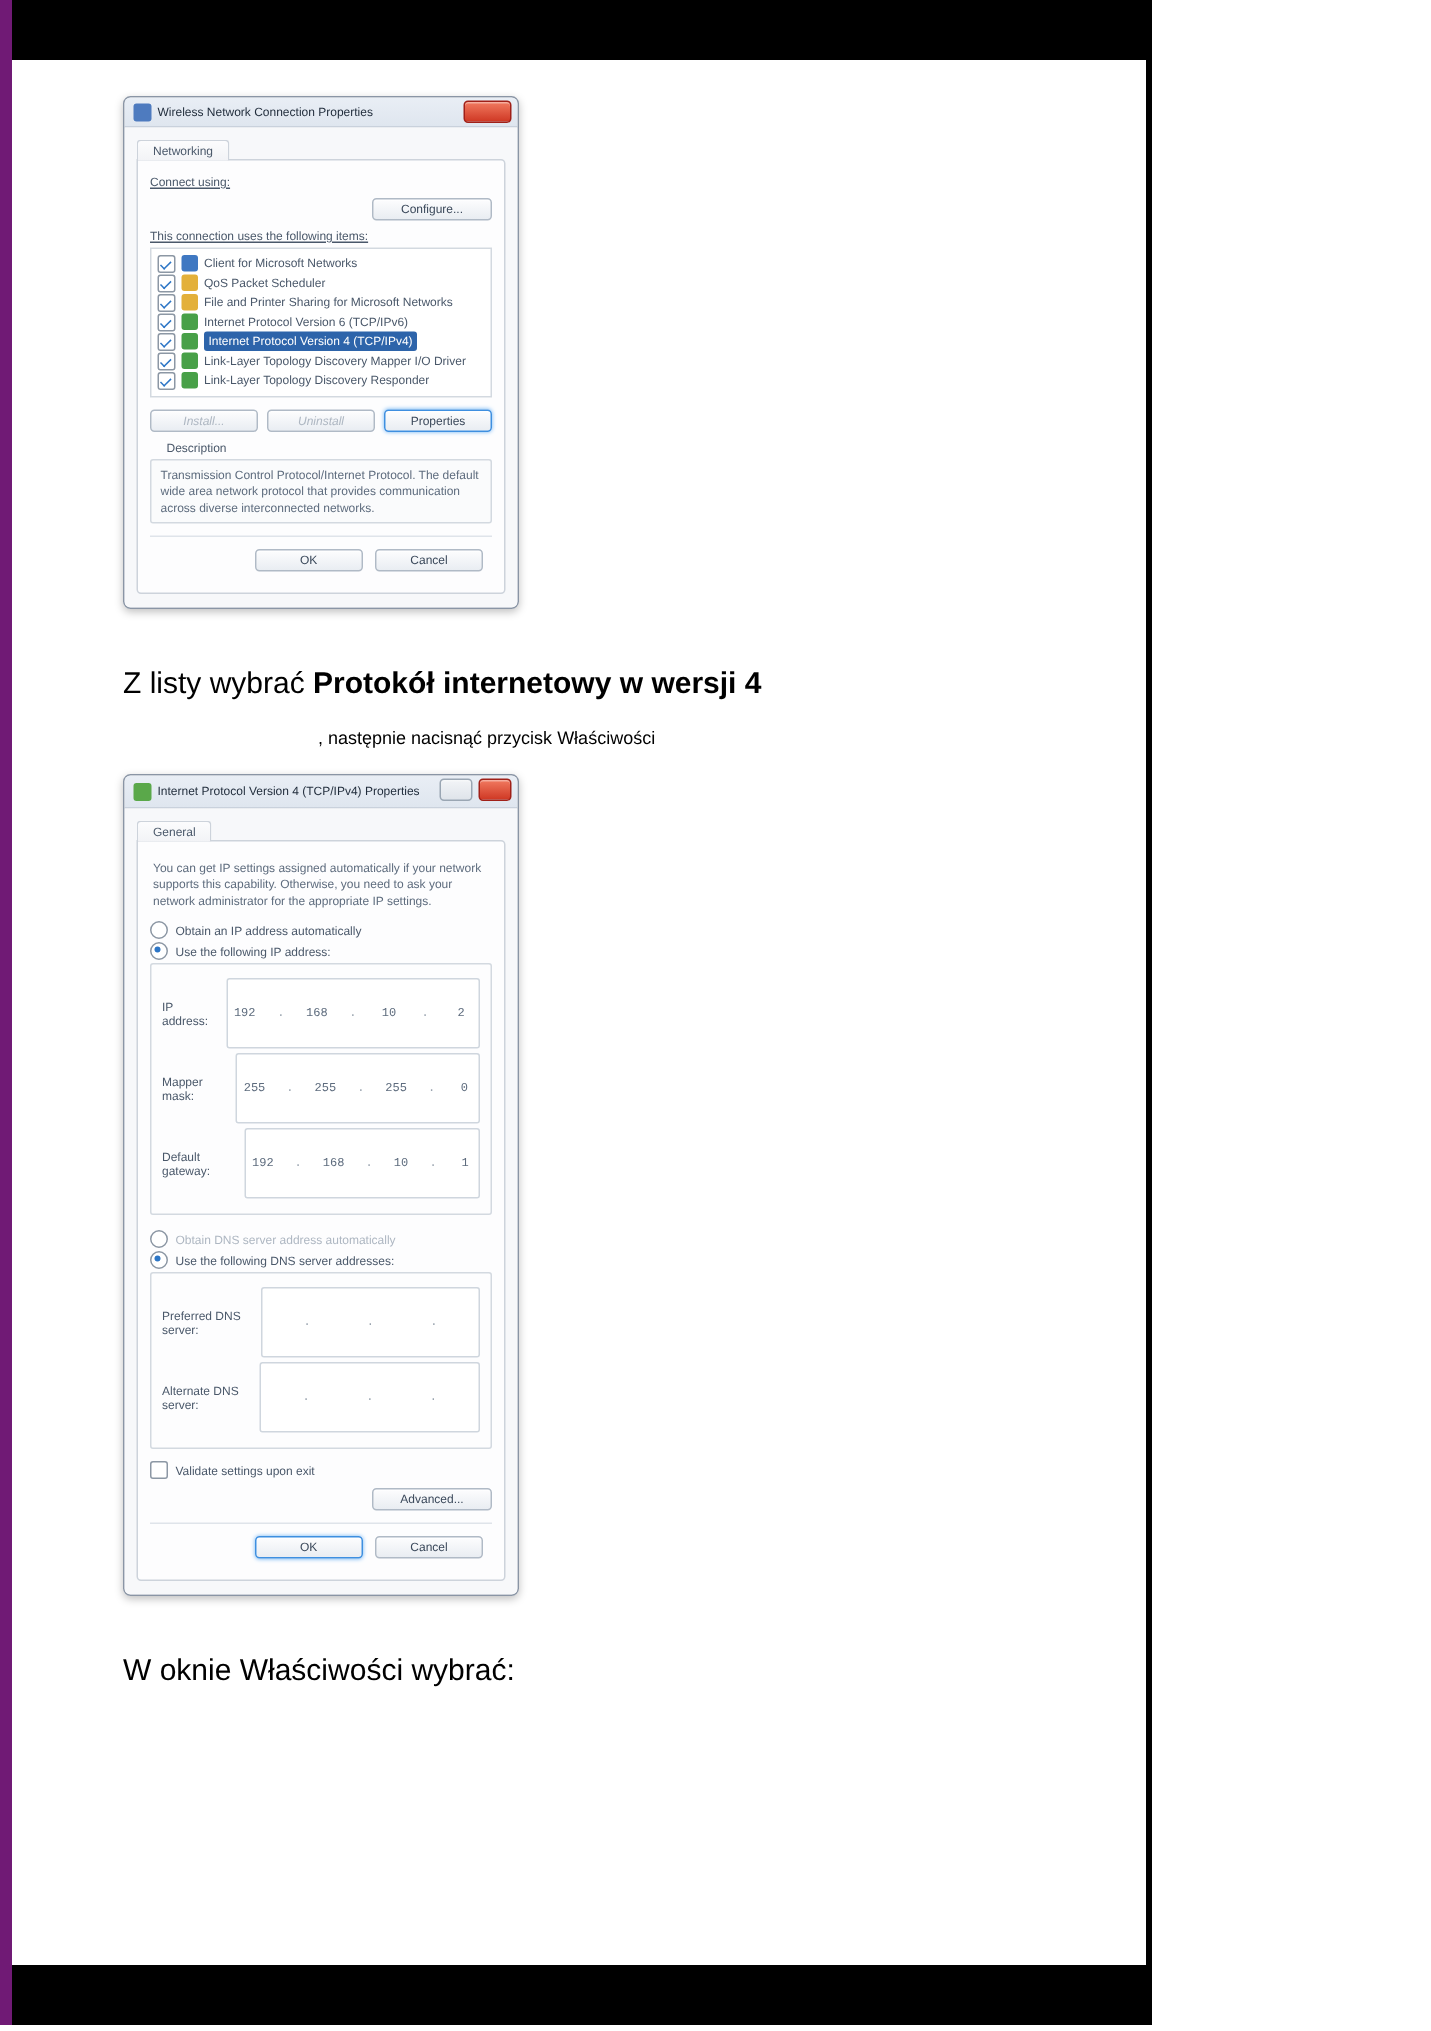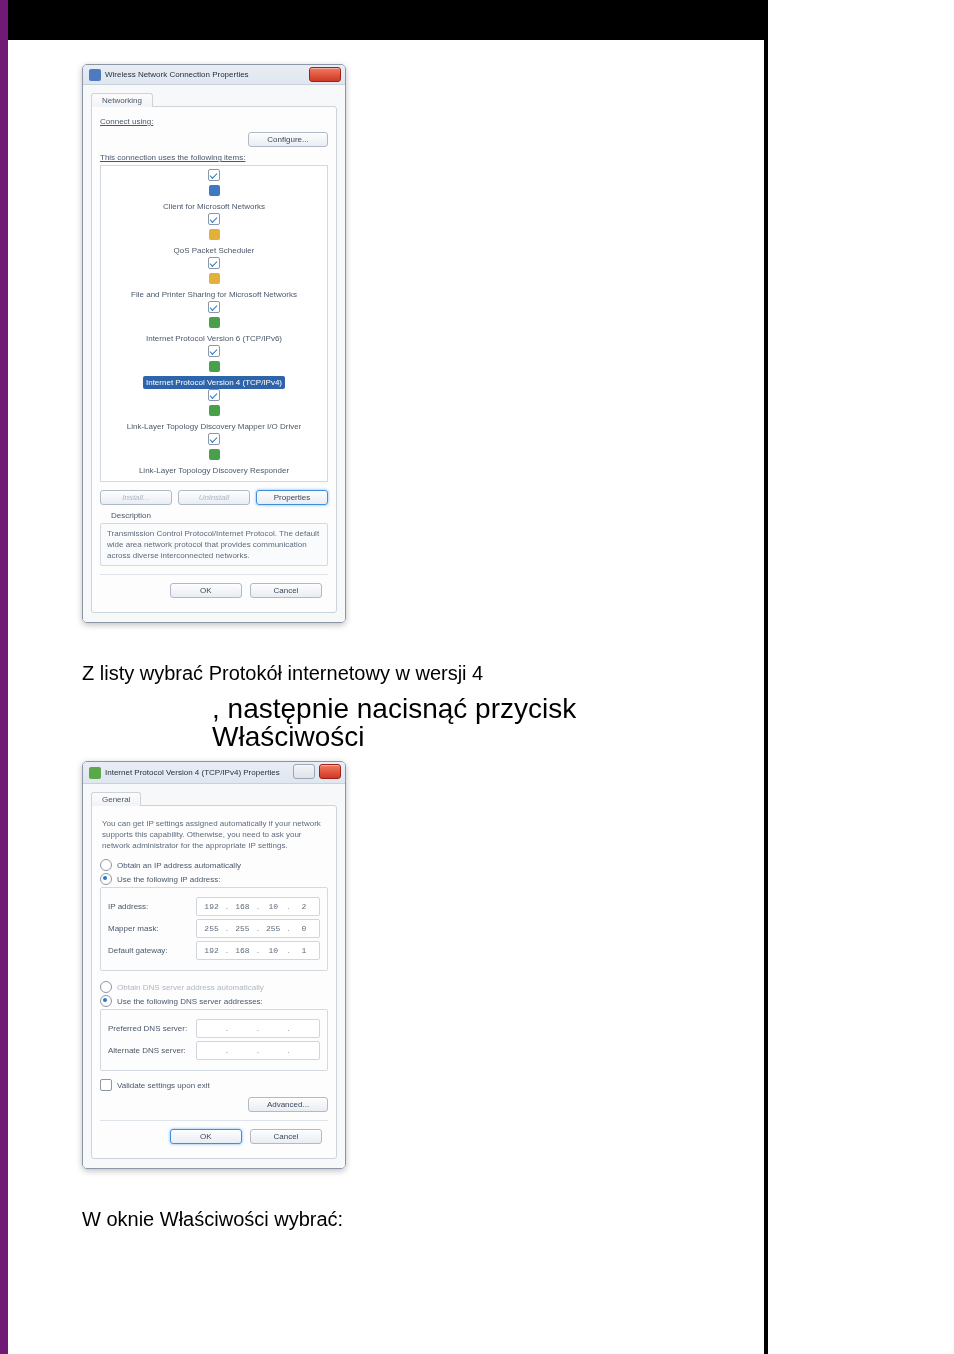--- a/index.html
+++ b/index.html
@@ -120,21 +120,21 @@
   }
   .btn.hi { border-color: #3e8fe0; box-shadow: 0 0 3px #6fb4f4, inset 0 1px 0 rgba(255,255,255,.6); }
   .btn.dis { color: #aeb7c2; font-style: italic; }
   .items-list {
     background: #fff;
     border: 1px solid #d3d9e0;
     padding: 3px 4px 4px;
     font-size: 8px;
     line-height: 13px;
   }
-  .li { display: flex; align-items: center; gap: 4px; white-space: nowrap; flex-direction: column; }
+  .li { display: flex; align-items: center; gap: 4px; white-space: nowrap; }
   .chk {
     width: 10px; height: 10px;
     border: 1px solid #8c97a4;
     border-radius: 2px;
     background: #fff;
     position: relative;
     flex: none;
   }
   .chk:after{
     content:""; position:absolute; left:1px; top:3px;
@@ -162,23 +162,23 @@
   .section-label { color:#4a586a; margin:6px 11px 3px; }
   .desc-text { color:#5e6c7e; line-height: 11px; padding:4px 6px; border:1px solid #d3d9e0; background:#fafbfc; border-radius:2px; }
   .dlg-footer { text-align:right; padding:8px 6px 4px; border-top:1px solid #dfe4ea; margin-top:8px; }
   .dlg-footer .btn { margin-left:6px; min-width:54px; }
   
   .para {
     font-size: 20px;
     line-height: 28px;
     margin: 36px 0 8px;
   }
-  .para .strong { font-weight: 400; margin-top: 44px; }
+  .para .strong { font-weight: 700; margin-top: 44px; }
   .sub-line {
-    font-size: 28px;
+    font-size: 12px;
     line-height: 28px;
     margin-bottom: 10px;
     padding-left: 130px;
   }
   
   .help-text { color:#5e6c7e; line-height:11px; margin:4px 2px 8px; }
   .radio-row { display:flex; align-items:center; gap:5px; margin:2px 0; color:#4a586a; }
   .radio {
     width:10px; height:10px; border:1px solid #8c97a4; border-radius:50%;
     background:#fff; position:relative; flex:none;
@@ -186,22 +186,22 @@
   .radio.on:after{
     content:""; position:absolute; left:2px; top:2px; width:4px; height:4px;
     border-radius:50%; background:#2d76c6;
   }
   .group {
     border:1px solid #d3d9e0; border-radius:2px; padding:6px 7px 7px; background:#fdfdfe;
     margin-top:2px;
   }
   .frow { display:flex; align-items:center; justify-content:space-between; margin:3px 0; gap:8px; color:#4a586a;}
   .ip-box {
-    display:flex; gap:2px; align-items:flex-start;
-    background:#fff; border:1px solid #cfd6de; border-radius:2px; padding:4px 4px;
+    display:flex; gap:14px; align-items:flex-start;
+    background:#fff; border:1px solid #cfd6de; border-radius:2px; padding:18px 4px;
     font-family: "Courier New", monospace;
     min-width:110px; justify-content:center;
     color:#5e6c7e;
   }
   .oct { width:22px; text-align:center; display:inline-block;}
   .dot { color:#9aa4af; }
   .check-row { display:flex; align-items:center; gap:5px; margin:8px 0 0; color:#4a586a;}
   .check {
     width:10px; height:10px; border:1px solid #8c97a4; border-radius:2px; background:#fff; flex:none;
   }

